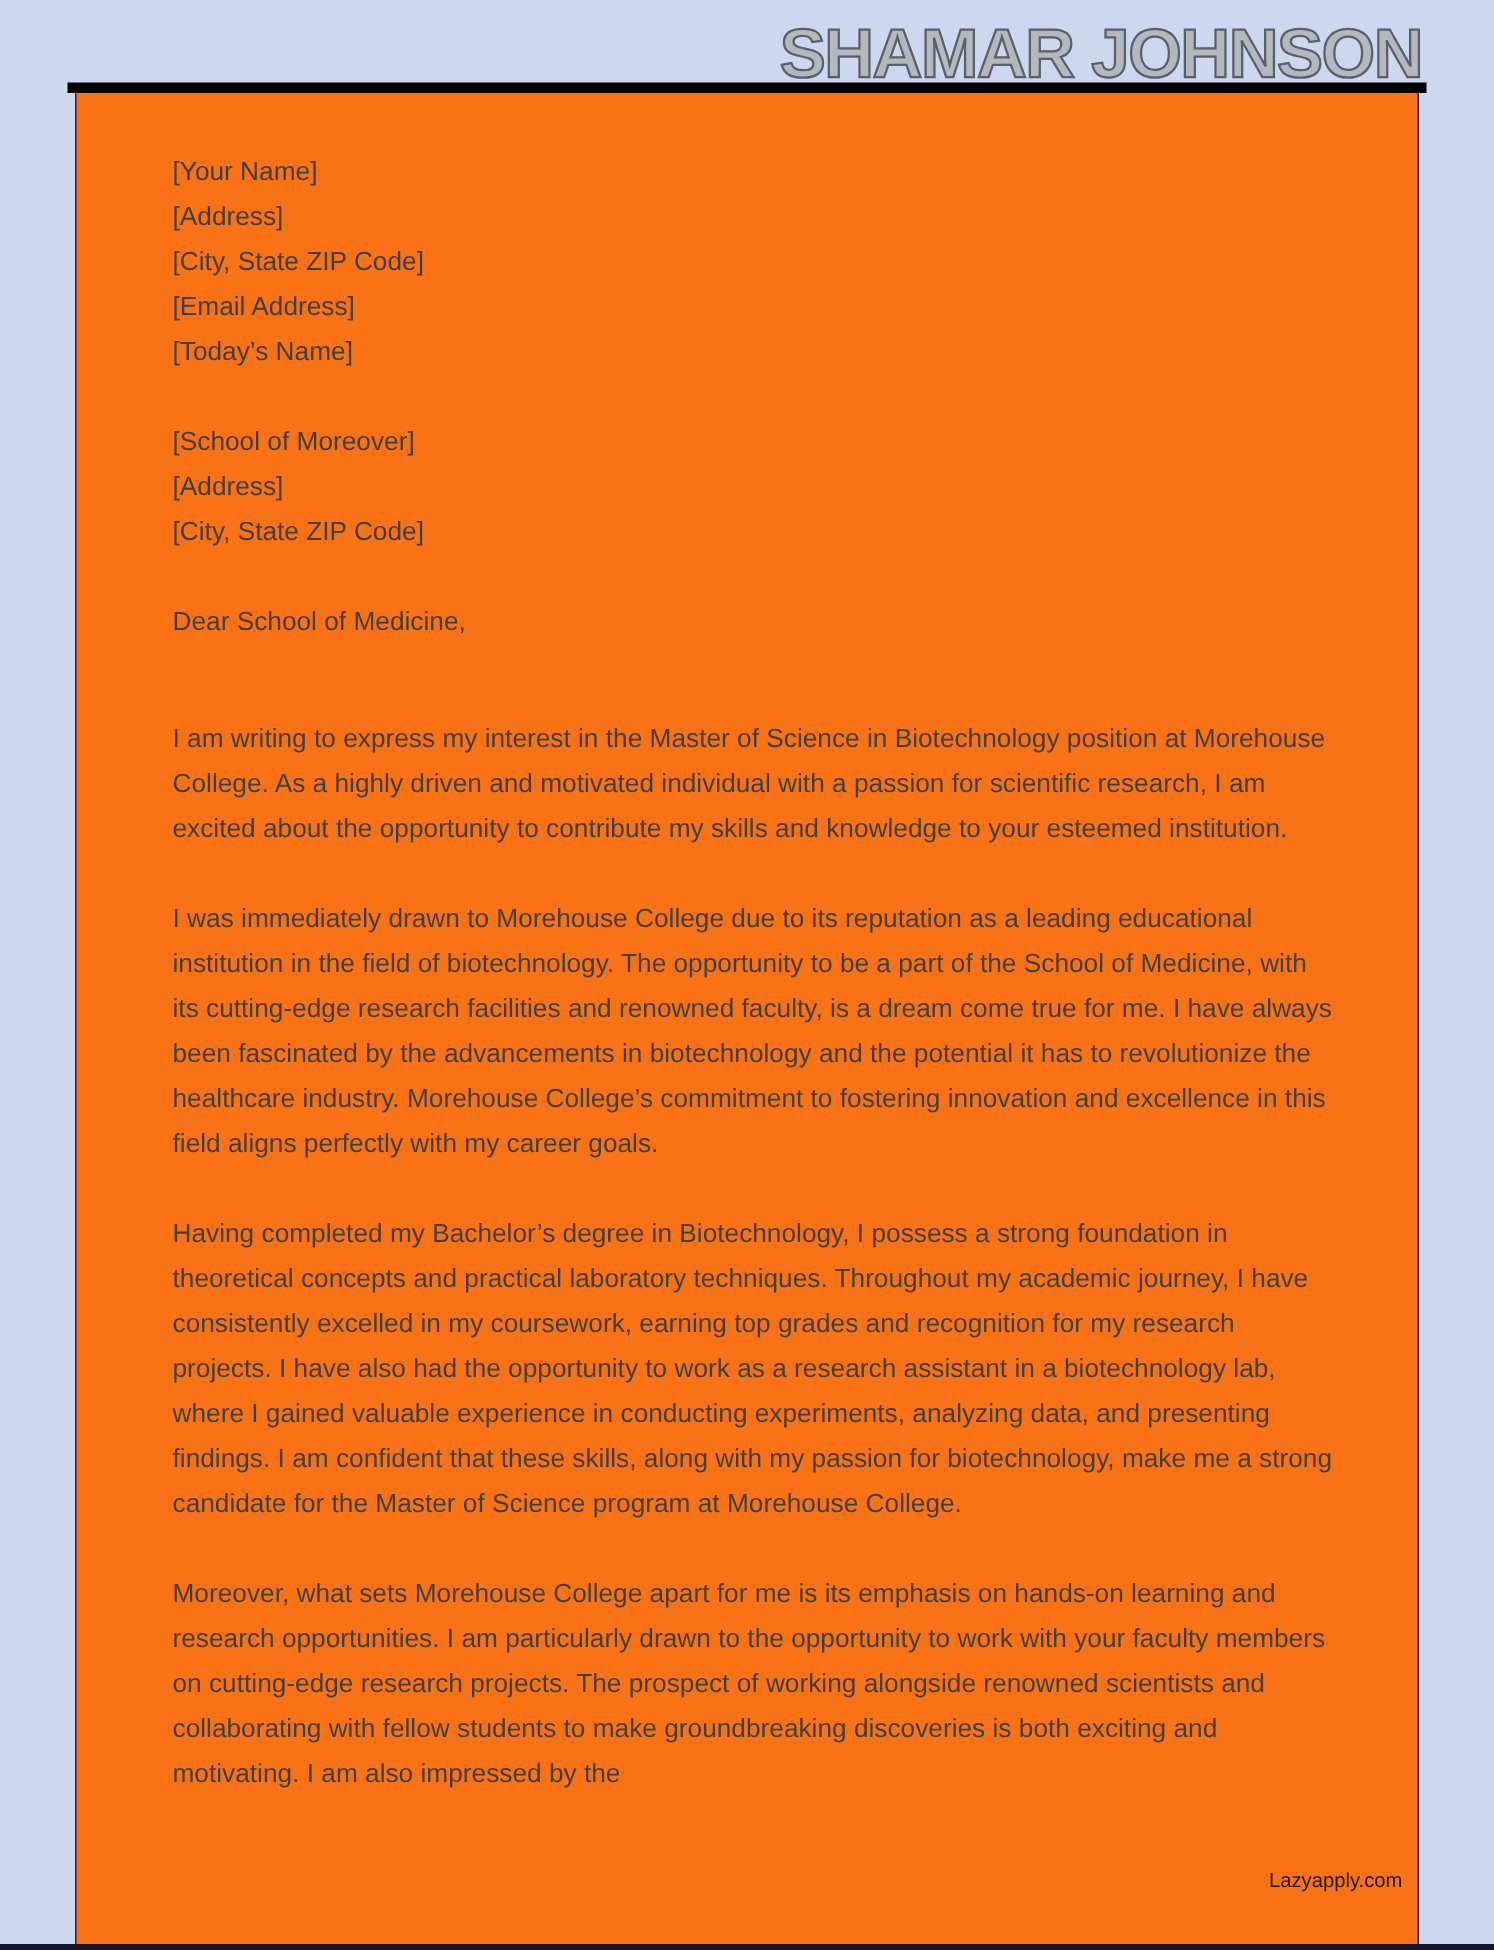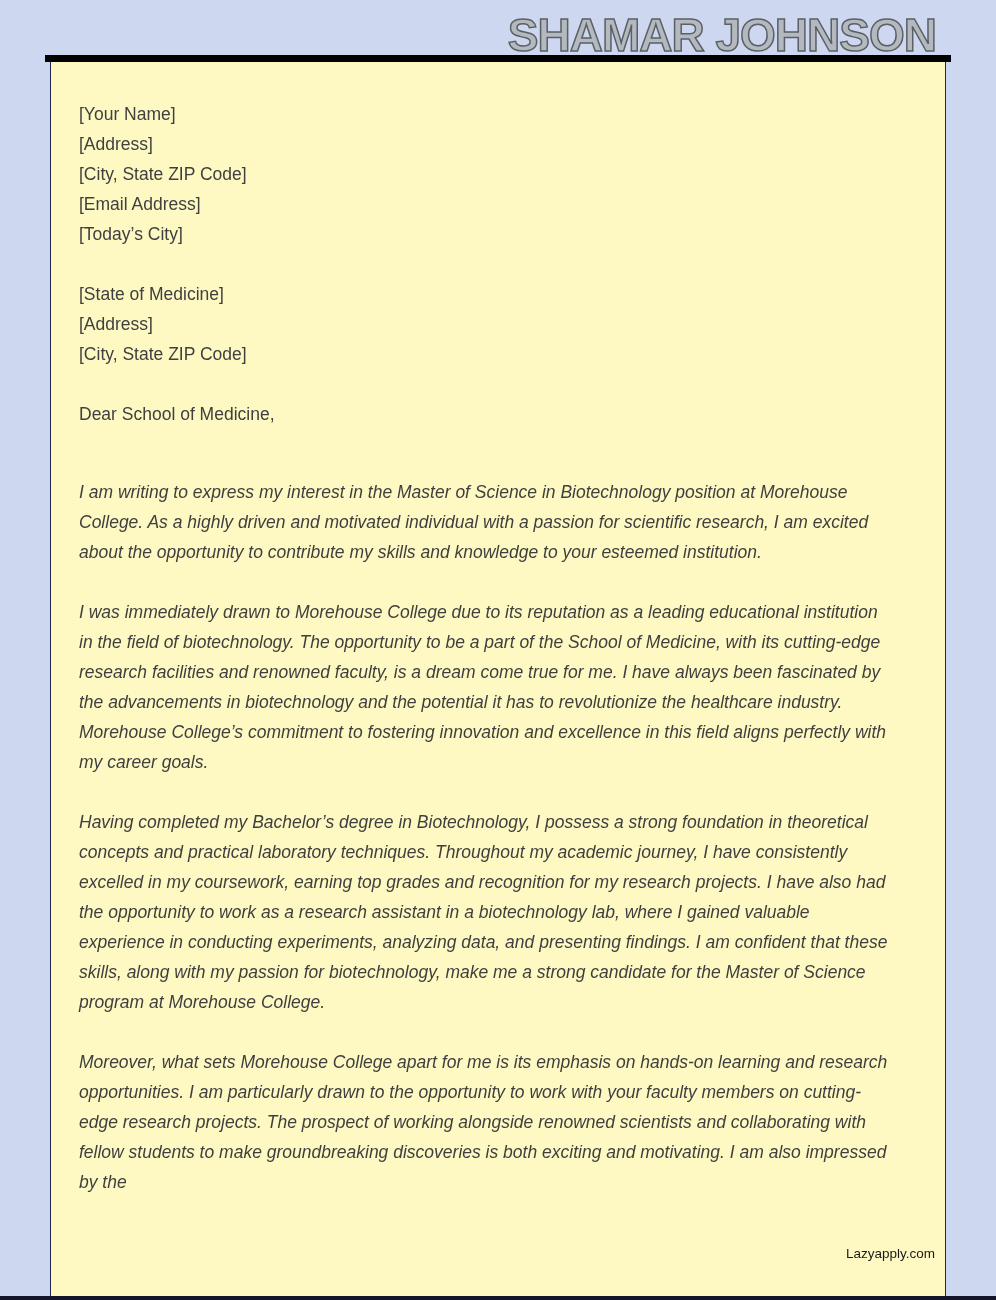--- a/index.html
+++ b/index.html
@@ -9,21 +9,21 @@
     overflow: hidden;
   }
   body {
     position: relative;
     background: #cdd7ef;
     font-family: "Liberation Sans", sans-serif;
   }
   .header-name {
     position: absolute;
     top: 8px;
-    right: 60px;
+    right: 48px;
     font-size: 46px;
     font-weight: 700;
     letter-spacing: -1px;
     color: #b4b8bf;
     -webkit-text-stroke: 1.5px #5b5f66;
     text-transform: uppercase;
     white-space: nowrap;
   }
   .top-bar {
     position: absolute;
@@ -32,33 +32,33 @@
     width: 906px;
     height: 7px;
     background: #000000;
   }
   .page {
     position: absolute;
     top: 62px;
     left: 50px;
     width: 896px;
     height: 1238px;
-    background: #fef9c3;
+    background: #f97316;
     border: 1px solid #20254a;
     border-top: none;
-    padding: 37px 52px 0 28px;
+    padding: 37px 52px 0 64px;
     color: #3f3f3f;
     font-size: 17.5px;
     line-height: 30px;
     overflow: hidden;
   }
   .addr-block { margin-bottom: 30px; }
   .addr-line { line-height: 30px; }
   .salutation { margin-bottom: 48px; }
-  .para { margin-bottom: 30px; font-style: italic; }
+  .para { margin-bottom: 30px; }
   .watermark {
     position: absolute;
     top: 1246px;
     right: 61px;
     font-size: 13.5px;
     color: #1a1a1a;
     background: transparent;
     margin-left: 44px;
   }
   .bottom-edge {
@@ -77,25 +77,25 @@
 
 <div class="top-bar"></div>
 
 <div class="page">
 
   <div class="addr-block">
     <div class="addr-line">[Your Name]</div>
     <div class="addr-line">[Address]</div>
     <div class="addr-line">[City, State ZIP Code]</div>
     <div class="addr-line">[Email Address]</div>
-    <div class="addr-line">[Today’s City]</div>
+    <div class="addr-line">[Today’s Name]</div>
   </div>
 
   <div class="addr-block">
-    <div class="addr-line">[State of Medicine]</div>
+    <div class="addr-line">[School of Moreover]</div>
     <div class="addr-line">[Address]</div>
     <div class="addr-line">[City, State ZIP Code]</div>
   </div>
 
   <div class="salutation">Dear School of Medicine,</div>
 
   <p class="para">I am writing to express my interest in the Master of Science in Biotechnology position at Morehouse College. As a highly driven and motivated individual with a passion for scientific research, I am excited about the opportunity to contribute my skills and knowledge to your esteemed institution.</p>
   <p class="para">I was immediately drawn to Morehouse College due to its reputation as a leading educational institution in the field of biotechnology. The opportunity to be a part of the School of Medicine, with its cutting-edge research facilities and renowned faculty, is a dream come true for me. I have always been fascinated by the advancements in biotechnology and the potential it has to revolutionize the healthcare industry. Morehouse College’s commitment to fostering innovation and excellence in this field aligns perfectly with my career goals.</p>
   <p class="para">Having completed my Bachelor’s degree in Biotechnology, I possess a strong foundation in theoretical concepts and practical laboratory techniques. Throughout my academic journey, I have consistently excelled in my coursework, earning top grades and recognition for my research projects. I have also had the opportunity to work as a research assistant in a biotechnology lab, where I gained valuable experience in conducting experiments, analyzing data, and presenting findings. I am confident that these skills, along with my passion for biotechnology, make me a strong candidate for the Master of Science program at Morehouse College.</p>
   <p class="para">Moreover, what sets Morehouse College apart for me is its emphasis on hands-on learning and research opportunities. I am particularly drawn to the opportunity to work with your faculty members on cutting-edge research projects. The prospect of working alongside renowned scientists and collaborating with fellow students to make groundbreaking discoveries is both exciting and motivating. I am also impressed by the</p>

